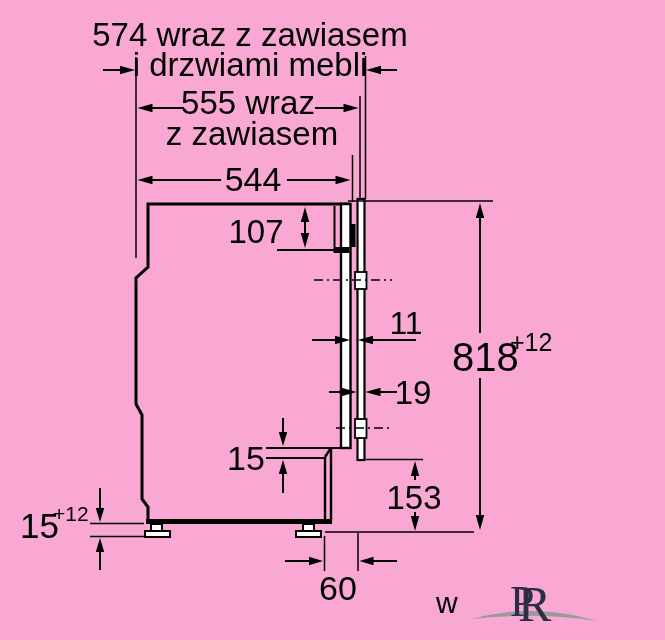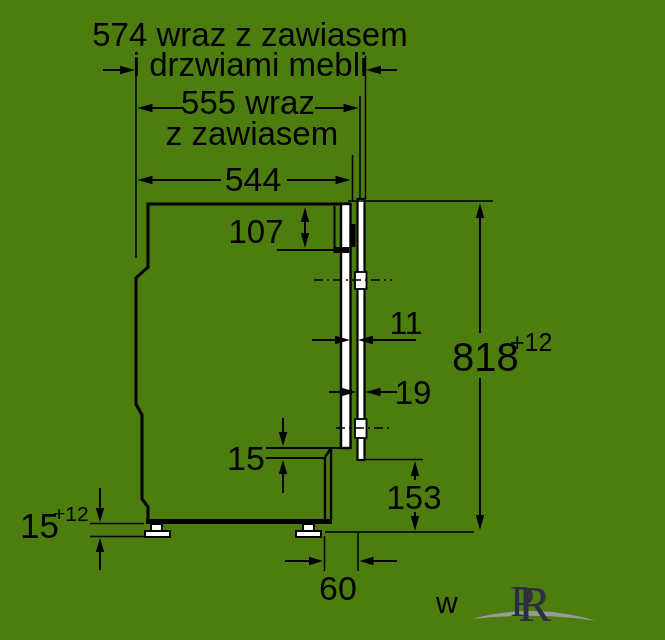--- a/index.html
+++ b/index.html
@@ -4,21 +4,21 @@
 <style>
   html, body {
     margin: 0;
     padding: 0;
     background: #ffffff;
   }
   .stage {
     position: relative;
     width: 665px;
     height: 640px;
-    background: #4d7c0f;
+    background: #f9a8d4;
     overflow: hidden;
   }
   svg {
     display: block;
   }
   .dim-text {
     font-family: "Liberation Sans", sans-serif;
     fill: #000000;
   }
   .logo-text {

